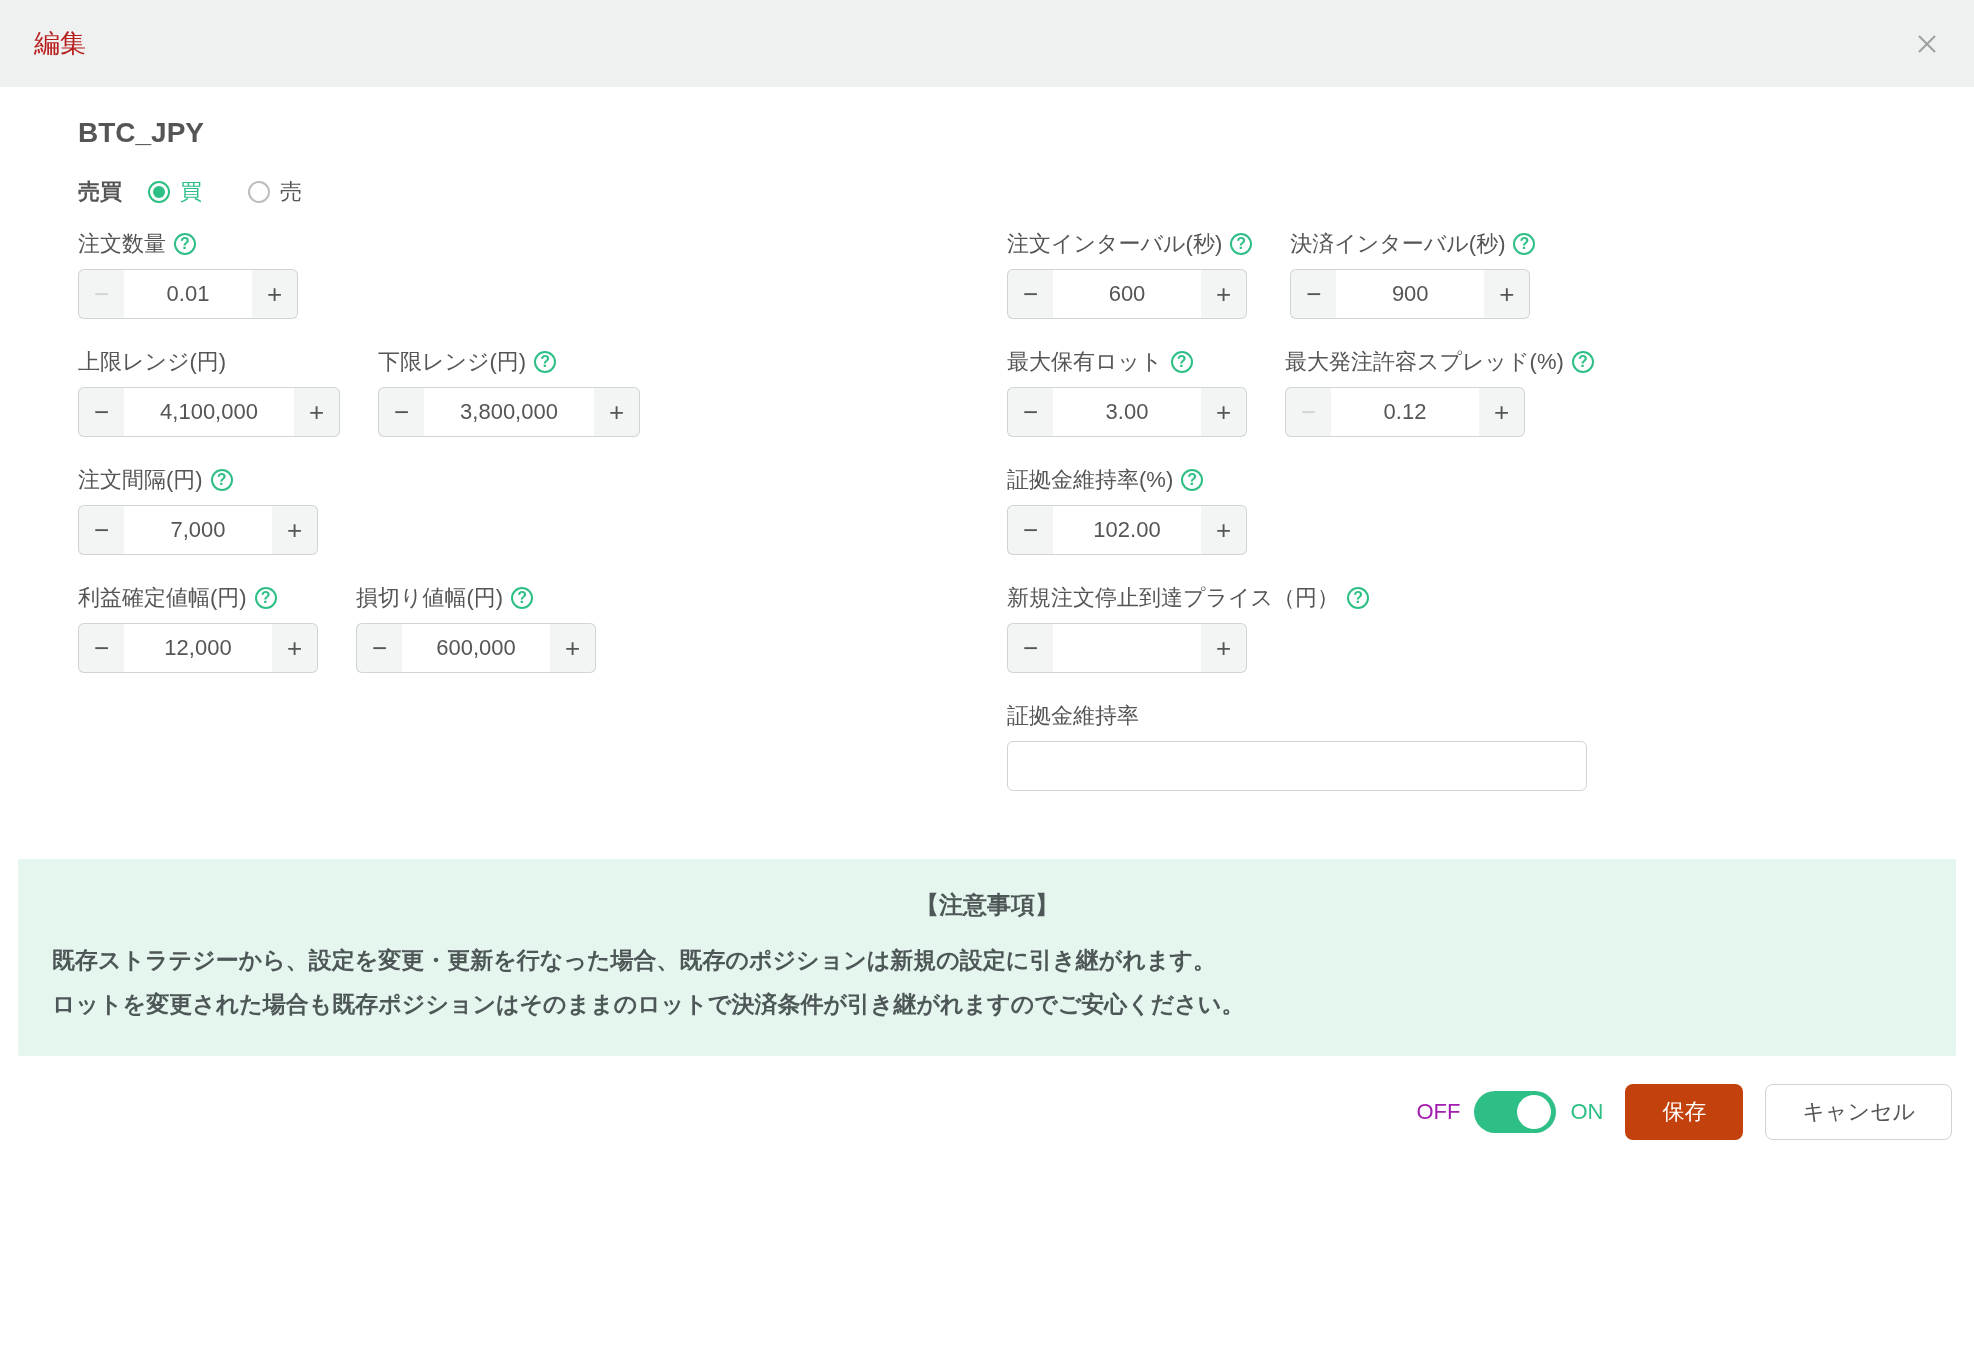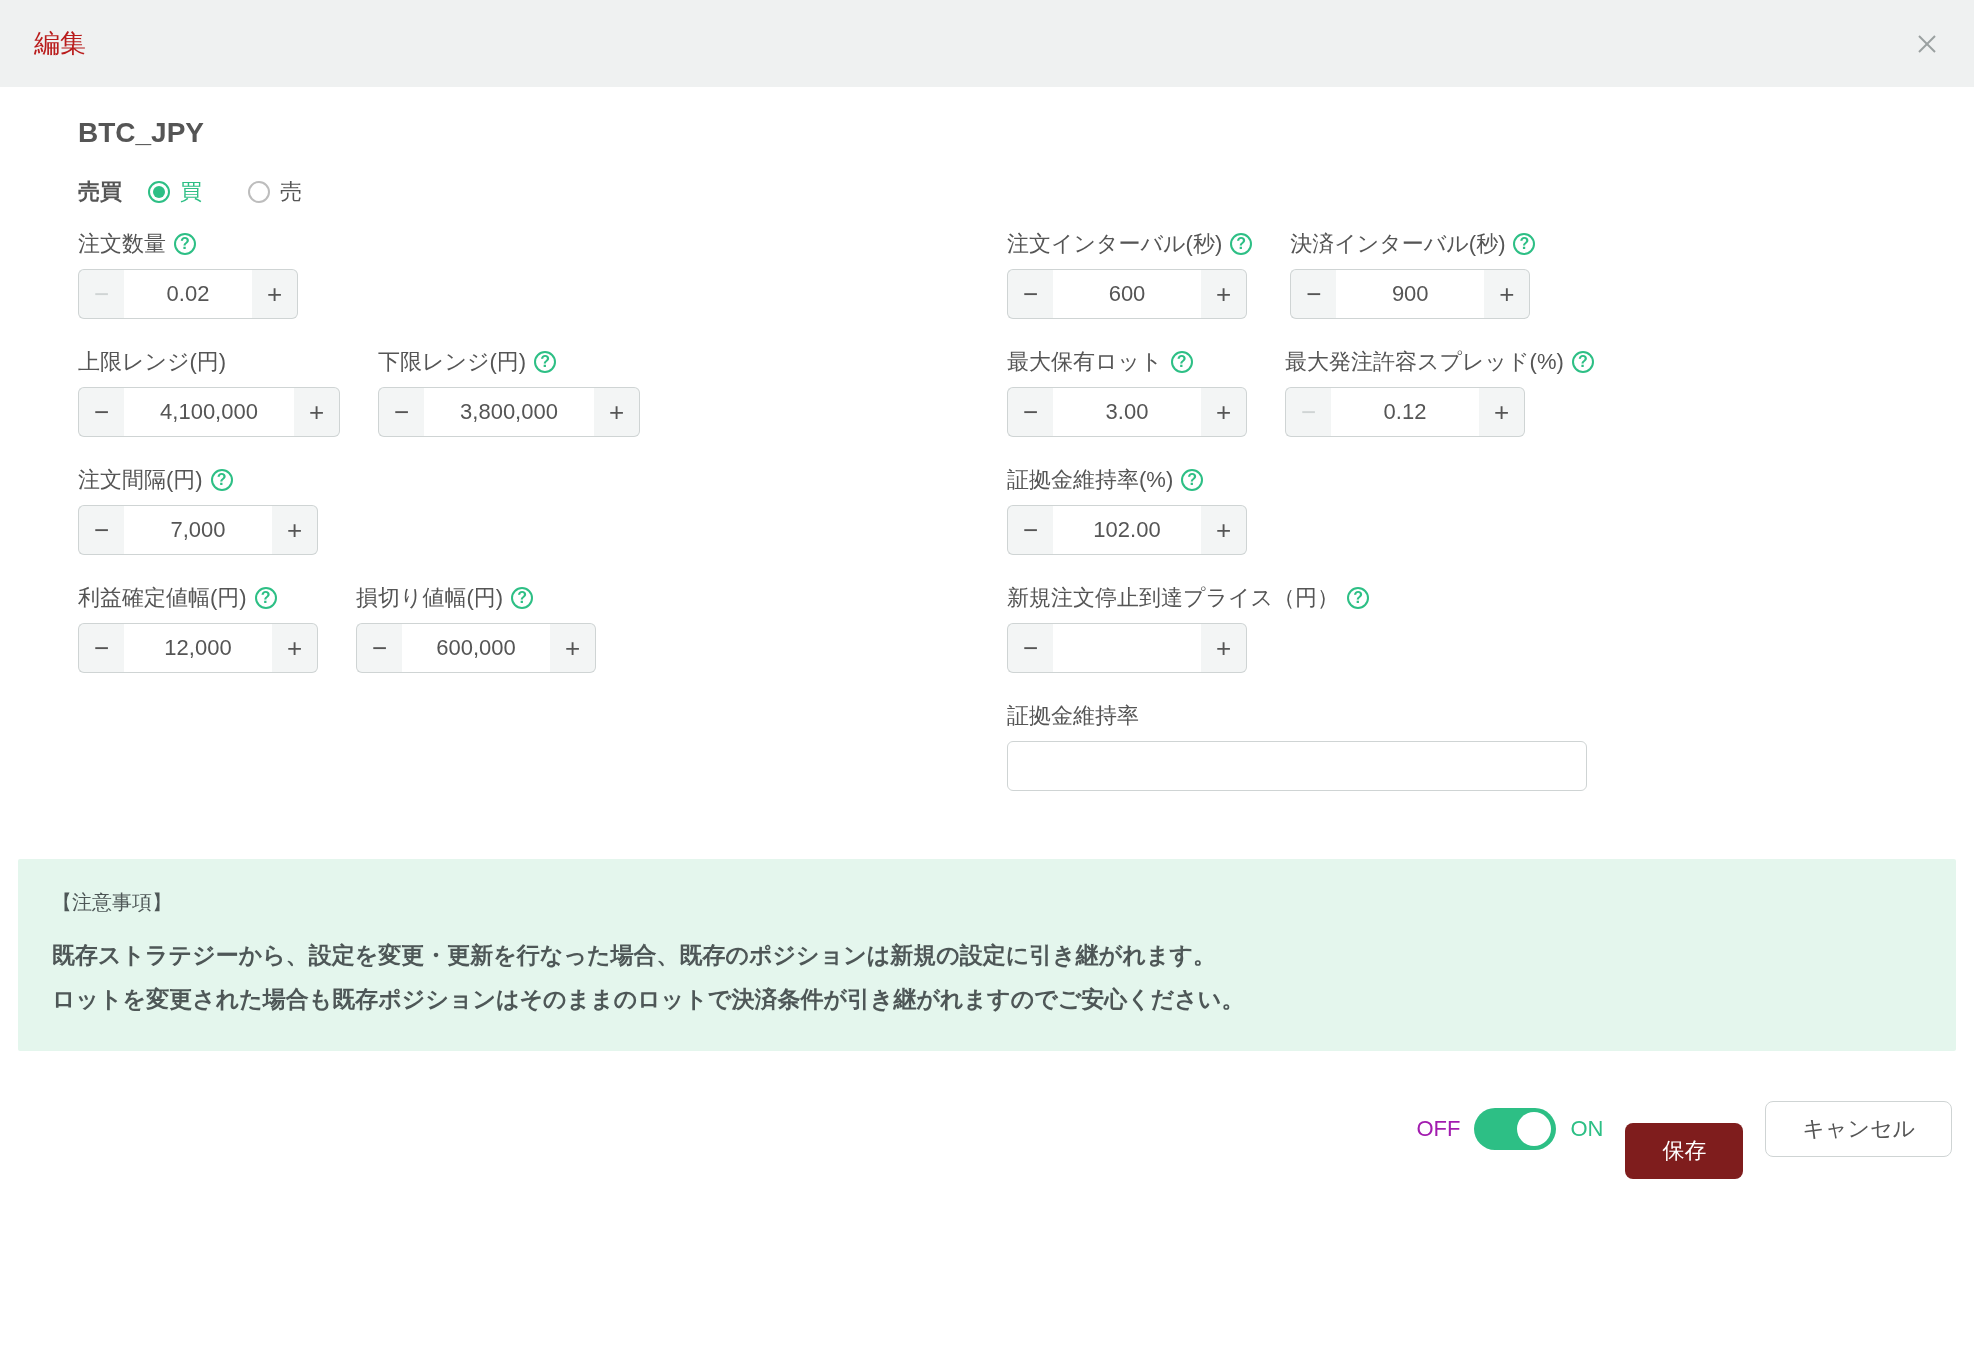--- a/index.html
+++ b/index.html
@@ -82,42 +82,42 @@
   .text-input {
     width: 580px; height: 50px; border:1px solid #cfd4d4; border-radius:6px;
     padding: 0 14px; font-size:22px; background:#fff;
   }
 
   .notice {
     background:#e4f6ed; padding: 30px 34px; margin: 30px 18px 0 18px;
     border-radius: 2px;
     color:#4e5757;
   }
-  .notice-title { font-size:20px; font-weight:400; margin-bottom:18px; }
+  .notice-title { font-size:24px; font-weight:700; margin-bottom:18px;text-align:center; }
   .notice-line { font-size:23px; font-weight:700; line-height:1.9; }
 
   .footer {
     display:flex; justify-content:flex-end; align-items:center;
     padding: 28px 22px 28px 0; gap: 22px;
   }
   .tog-wrap { display:flex; align-items:center; gap:14px; }
   .tog-off { font-size:22px; color:#a21caf; font-weight:500;}
   .tog-on  { font-size:22px; color:#2dbf85; font-weight:500;}
   .toggle {
     width:82px; height:42px; background:#2dbf85; border-radius:999px; position:relative; cursor:pointer;
   }
   .toggle-knob {
     width:34px; height:34px; background:#fff; border-radius:50%;
     position:absolute; top:4px; right:5px;
   }
   .btn {
     height:56px; padding:0 36px; border-radius:8px; font-size:22px; cursor:pointer;
     display:flex; align-items:center; justify-content:center; border:1px solid transparent;
   }
-  .btn-save { background:#7f1d1d; color:#fff;margin-top:44px; }
+  .btn-save { background:#c2410c; color:#fff; }
   .btn-cancel { background:#fff; color:#555; border:1px solid #cfd4d4; }
 </style>
 </head>
 <body>
 
 <div class="header">
   <div class="header-title">編集</div>
   <div class="close-btn">
     <svg width="22" height="22" viewBox="0 0 22 22" fill="none" stroke-width="2">
       <line x1="3" y1="3" x2="19" y2="19"></line>
@@ -149,21 +149,21 @@
     <div class="left-col">
 
       <div class="row">
         <div class="field">
           <div class="flabel">
             <span>注文数量</span>
             <span class="help">?</span>
           </div>
           <div class="stepper">
             <div class="stp-btn minus disabled">−</div>
-            <div class="stp-input stp-w-narrow">0.02</div>
+            <div class="stp-input stp-w-narrow">0.01</div>
             <div class="stp-btn plus">+</div>
           </div>
         </div>
       </div>
 
       <div class="row">
         <div class="field">
           <div class="flabel">
             <span>上限レンジ(円)</span>
           </div>

